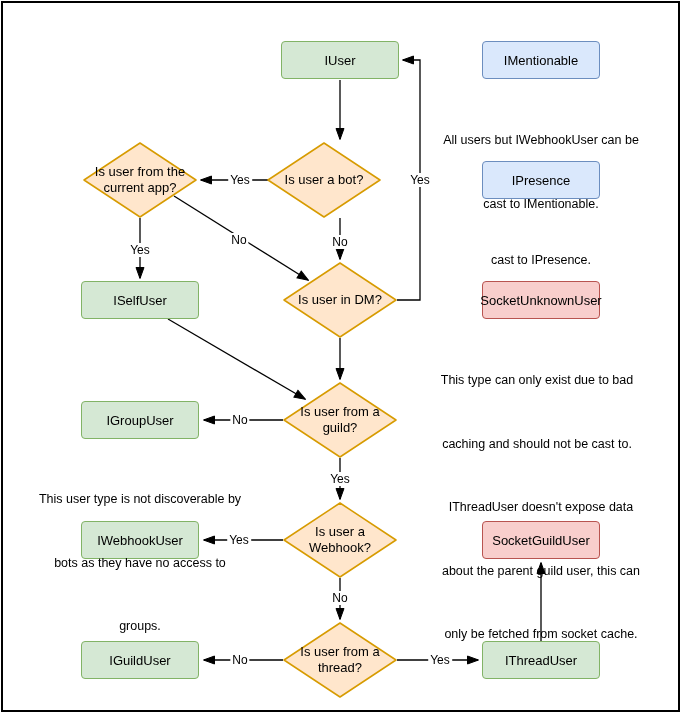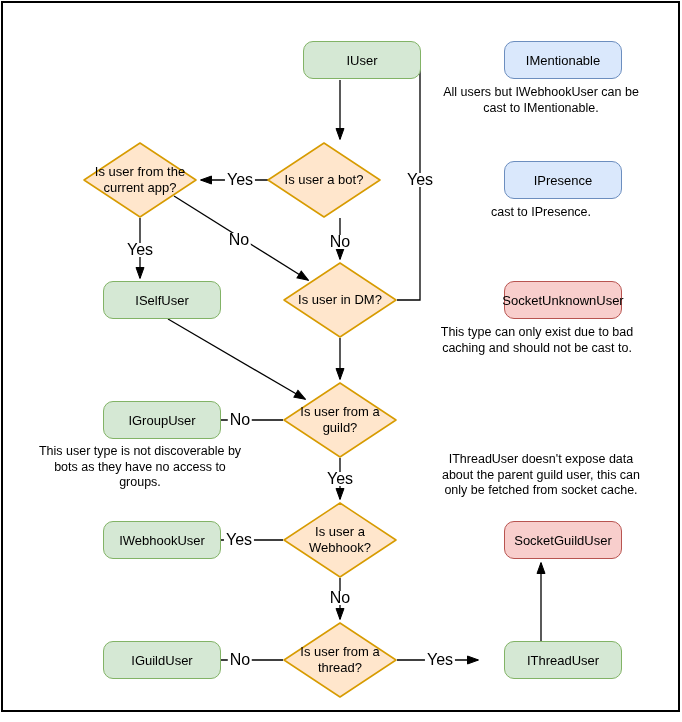--- a/index.html
+++ b/index.html
@@ -8,48 +8,48 @@
 
   .frame {
     position: absolute; left: 1px; top: 1px; width: 679px; height: 711px;
     border: 2px solid #000; background: #fff;
   }
 
   svg.edges { position: absolute; left: 0; top: 0; width: 682px; height: 722px; }
 
   .node {
     position: absolute; width: 118px; height: 38px;
-    border-radius: 10px; border: 1.5px solid;
+    border-radius: 4px; border: 1.5px solid;
     display: flex; align-items: center; justify-content: center;
-    font-size: 13px; text-align: center; margin-left: 22px;
+    font-size: 13px; text-align: center;
   }
   .node.green { background: #d5e8d4; border-color: #82b366; }
   .node.blue  { background: #dae8fc; border-color: #6c8ebf; }
   .node.red   { background: #f8cecc; border-color: #b85450; justify-content: center; }
 
   .diamond { position: absolute; width: 114px; height: 76px; }
   .diamond svg { position: absolute; inset: 0; width: 100%; height: 100%; }
   .diamond .dtext {
     position: absolute; inset: 0;
     display: flex; flex-direction: column; align-items: center; justify-content: center;
     font-size: 13px; line-height: 16px; text-align: center;
   }
   .diamond .dline { display: block; }
 
   .edge-label {
     position: absolute; transform: translate(-50%, -50%);
     background: #fff; padding: 0 2px;
-    font-size: 16px; line-height: 14px; white-space: nowrap;
+    font-size: 12px; line-height: 14px; white-space: nowrap;
   }
 
   .annotation {
     position: absolute; text-align: center;
     font-size: 12.5px; line-height: 15.5px;
   }
-  .annotation .aline { display: block; }
+  .annotation .aline { display: block; margin-top: 48px; }
 </style>
 </head>
 <body>
 
 <div class="frame"></div>
 
 <svg class="edges" xmlns="http://www.w3.org/2000/svg">
   <defs>
     <marker id="arrow" markerWidth="13" markerHeight="10" refX="11.5" refY="5" orient="auto" markerUnits="userSpaceOnUse">
       <path d="M1,1 L12,5 L1,9 Z" fill="#000" stroke="#000" stroke-width="1"></path>

